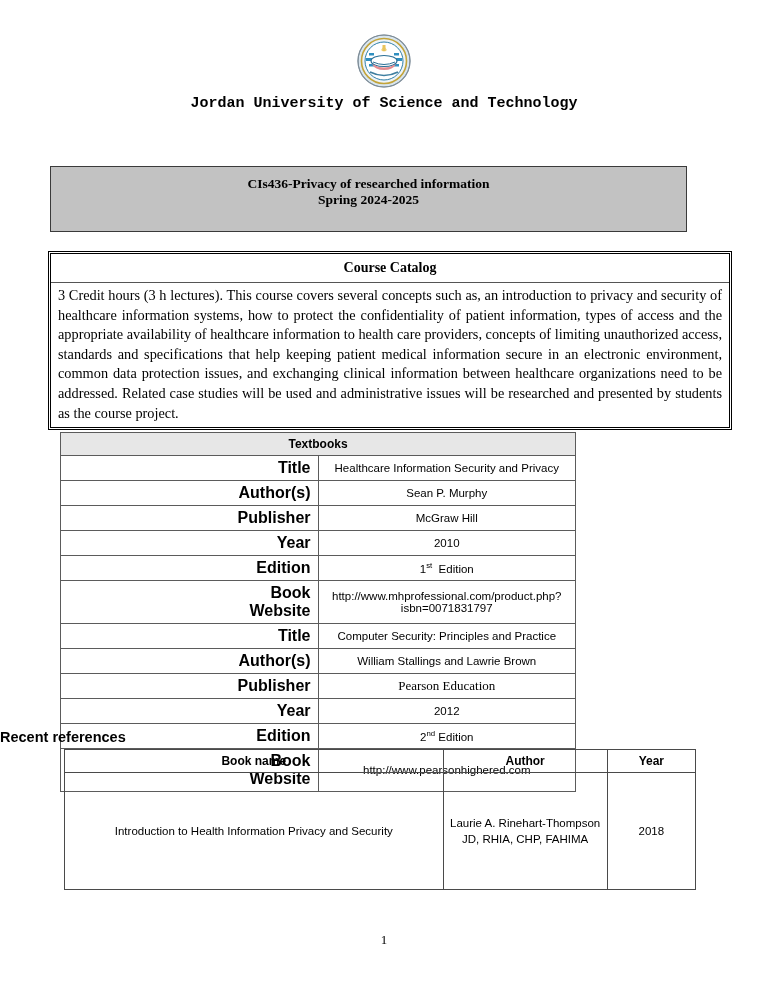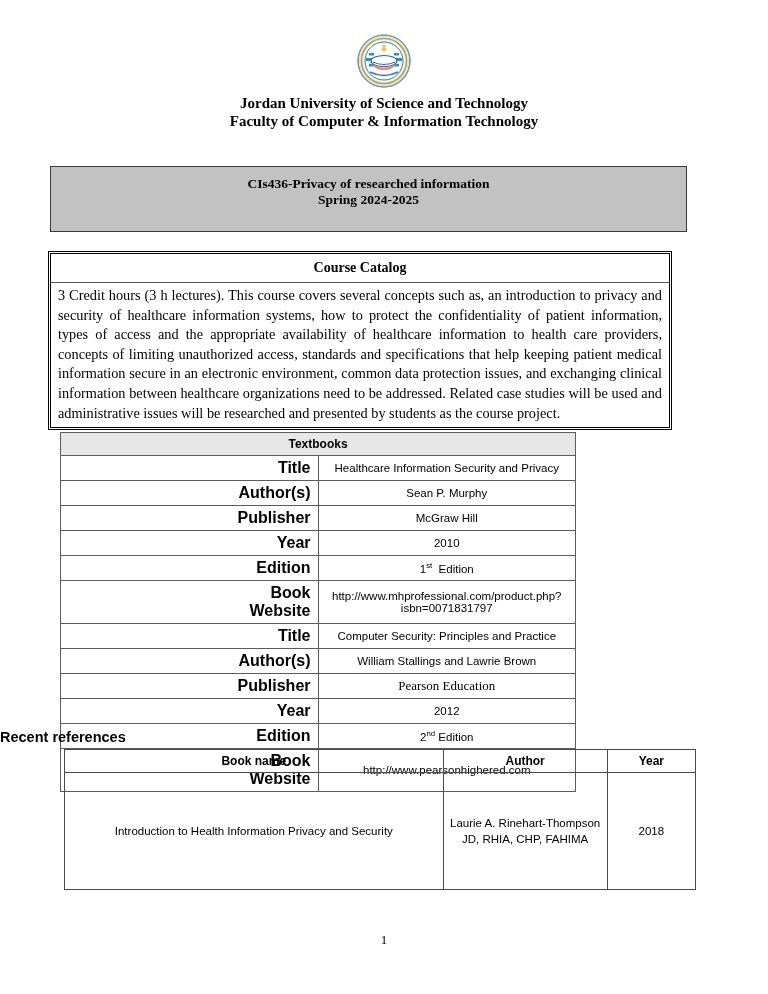--- a/index.html
+++ b/index.html
@@ -31,21 +31,21 @@
   .logo {
     display: inline-block;
     width: 54px;
     height: 54px;
     position: relative;
   }
   .logo svg { display: block; }
 
   .uni-heading {
     text-align: center;
-    font-family: Liberation Serif, serif;
+    font-family: Liberation Mono, monospace;
     font-weight: bold;
     font-size: 15px;
     line-height: 17.5px;
     margin-top: 3px;
   }
   .uni-heading div { white-space: nowrap; }
 
   
   .course-box {
     position: absolute;
@@ -64,21 +64,21 @@
     font-size: 13.5px;
     line-height: 16px;
   }
   .course-box .ct-inner { padding-top: 9px; }
 
   
   .catalog-box {
     position: absolute;
     left: 48px;
     top: 251px;
-    width: 624px;
+    width: 684px;
     box-sizing: border-box;
     border: 3px double #000;
     background: #fff;
   }
   .catalog-head {
     text-align: center;
     font-family: "Liberation Serif", serif;
     font-weight: bold;
     font-size: 14px;
     padding: 6px 0 6px 0;
@@ -211,21 +211,20 @@
         <path d="M24 16 q3 -6 6 0 q-3 3 -6 0 z" fill="#f2d98b"></path>
         <rect x="25.5" y="11" width="3" height="6" fill="#e8c45c"></rect>
         <path d="M13 38 q14 7 28 0" stroke="#3f7fa0" stroke-width="1.6" fill="none"></path>
         <circle cx="27" cy="27" r="26" fill="none" stroke="#7e8c97" stroke-width="1"></circle>
       </svg>
     </div>
   </div>
 
   <div class="uni-heading">
     <div>Jordan University of Science and Technology</div>
-    <div>Faculty of Computer &amp; Information Technology</div>
   </div>
 
   <div class="course-box">
     <div class="ct-inner">
       <div class="ct-line">CIs436-Privacy of researched information</div>
       <div class="ct-line">Spring 2024-2025</div>
     </div>
   </div>
 
   <div class="catalog-box">

